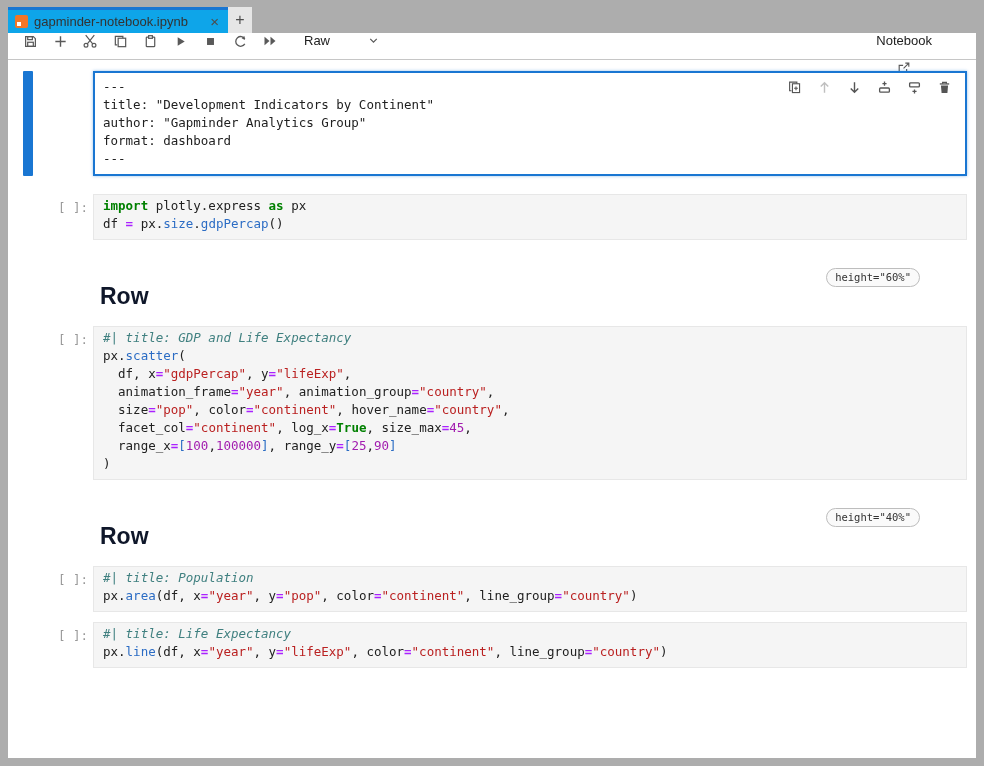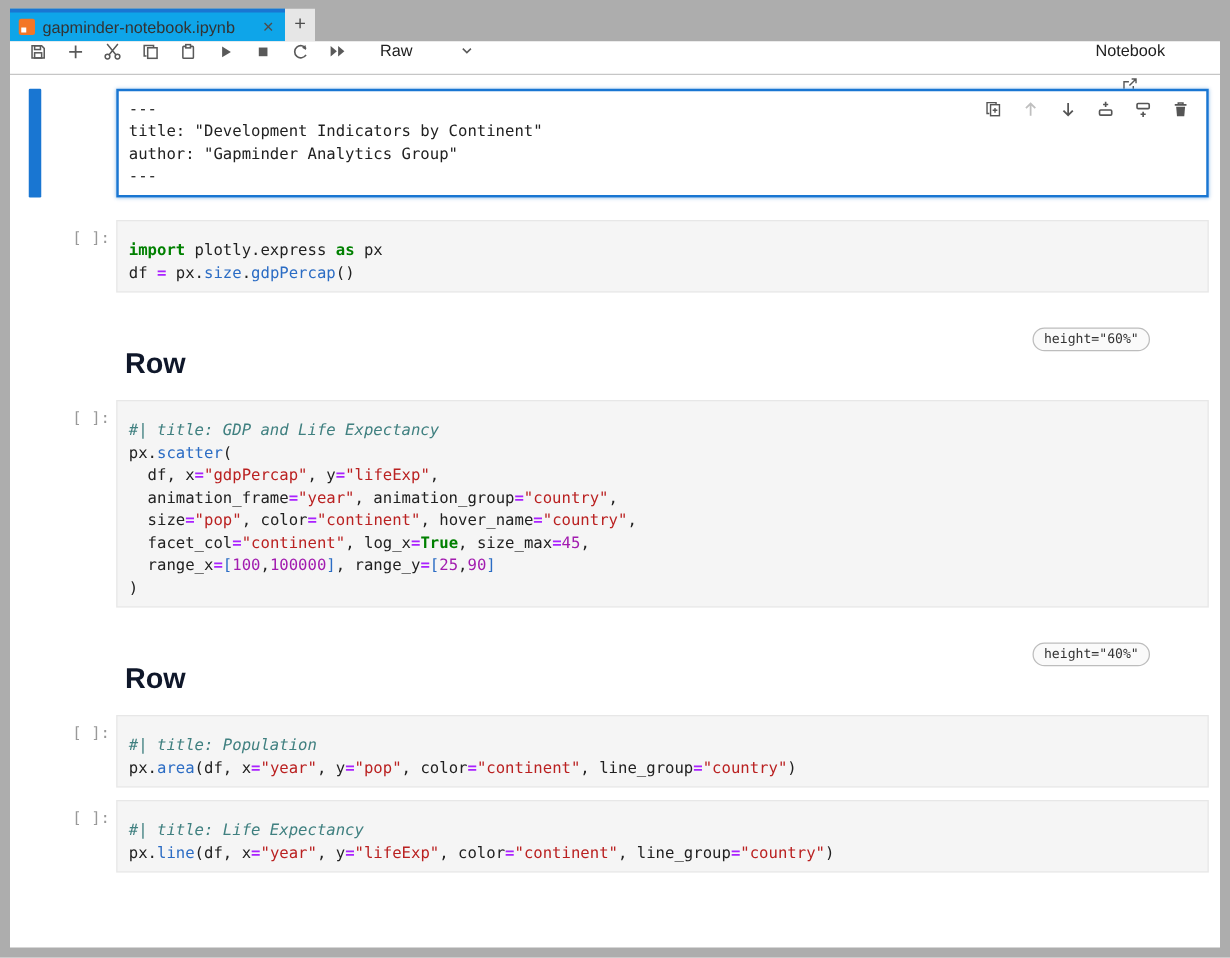--- a/index.html
+++ b/index.html
@@ -42,21 +42,21 @@
   .gutter { width: 60px; flex: none; text-align: right; padding: 6px 5px 0 0;
             font-family: "DejaVu Sans Mono", monospace; font-size: 12.5px; color: #999; }
   .cellbox { flex: 1; position: relative; }
 
   .editor { font-family: "DejaVu Sans Mono", monospace; font-size: 12.5px; line-height: 18px;
             color: #212121; white-space: pre; }
   .cm-line { min-height: 18px; }
 
   .raw-cell { background: #ffffff; border: 2px solid #1976d2; box-shadow: 0 0 3px rgba(25,118,210,.45);
               padding: 5px 8px 6px 8px; }
-  .code-cell { background: #f5f5f5; border: 1px solid #e7e7e7; padding: 14px 8px 6px 9px; }
+  .code-cell { background: #f5f5f5; border: 1px solid #e7e7e7; padding: 2px 8px 6px 9px; }
 
   .mt18 { margin-top: 18px; }
   .mt28 { margin-top: 28px; }
   .mt12 { margin-top: 12px; }
   .mt10 { margin-top: 10px; }
 
   
   .cell-toolbar { position: absolute; top: 7px; right: 13px; display: flex; gap: 15px; }
   .cbtn { width: 15px; height: 15px; cursor: pointer; }
   .cbtn svg { display: block; }
@@ -179,21 +179,21 @@
         </span>
       </div>
     </div>
 
     <div class="content">
 
       <div class="cell-row">
         <div class="collapser active"></div>
         <div class="gutter"></div>
         <div class="cellbox raw-cell">
-          <div class="editor"><div class="cm-line"><span>---</span></div><div class="cm-line"><span>title: "Development Indicators by Continent"</span></div><div class="cm-line"><span>author: "Gapminder Analytics Group"</span></div><div class="cm-line"><span>---</span></div></div>
+          <div class="editor"><div class="cm-line"><span>---</span></div><div class="cm-line"><span>title: "Development Indicators by Continent"</span></div><div class="cm-line"><span>author: "Gapminder Analytics Group"</span></div><div class="cm-line"><span>format: dashboard</span></div><div class="cm-line"><span>---</span></div></div>
           <div class="cell-toolbar">
             <span class="cbtn">
               <svg width="15" height="15" viewBox="0 0 16 16" fill="none" stroke="#555" stroke-width="1.2">
                 <path d="M10.5 4 V2.2 H2.8 V11.5 H4.8"></path>
                 <rect x="5.8" y="4" width="7.6" height="9.4" fill="#fff"></rect>
                 <path d="M9.6 6.8 V10.8 M7.6 8.8 H11.6"></path>
               </svg>
             </span>
             <span class="cbtn">
               <svg width="15" height="15" viewBox="0 0 16 16" fill="none" stroke="#bfbfbf" stroke-width="1.5">

